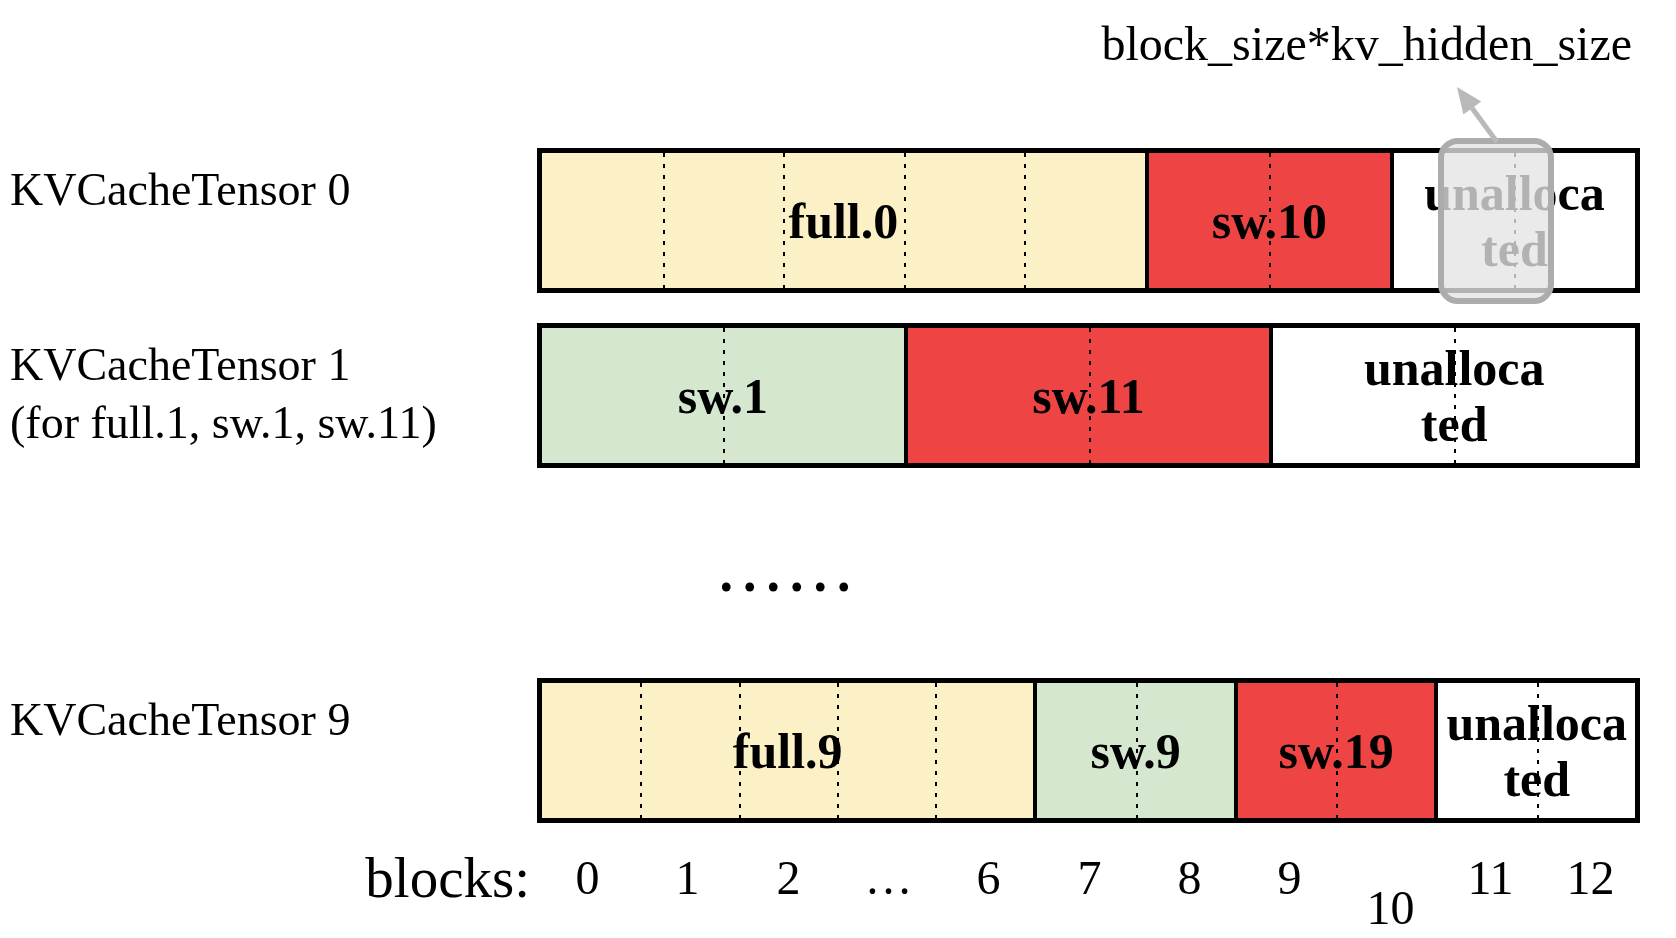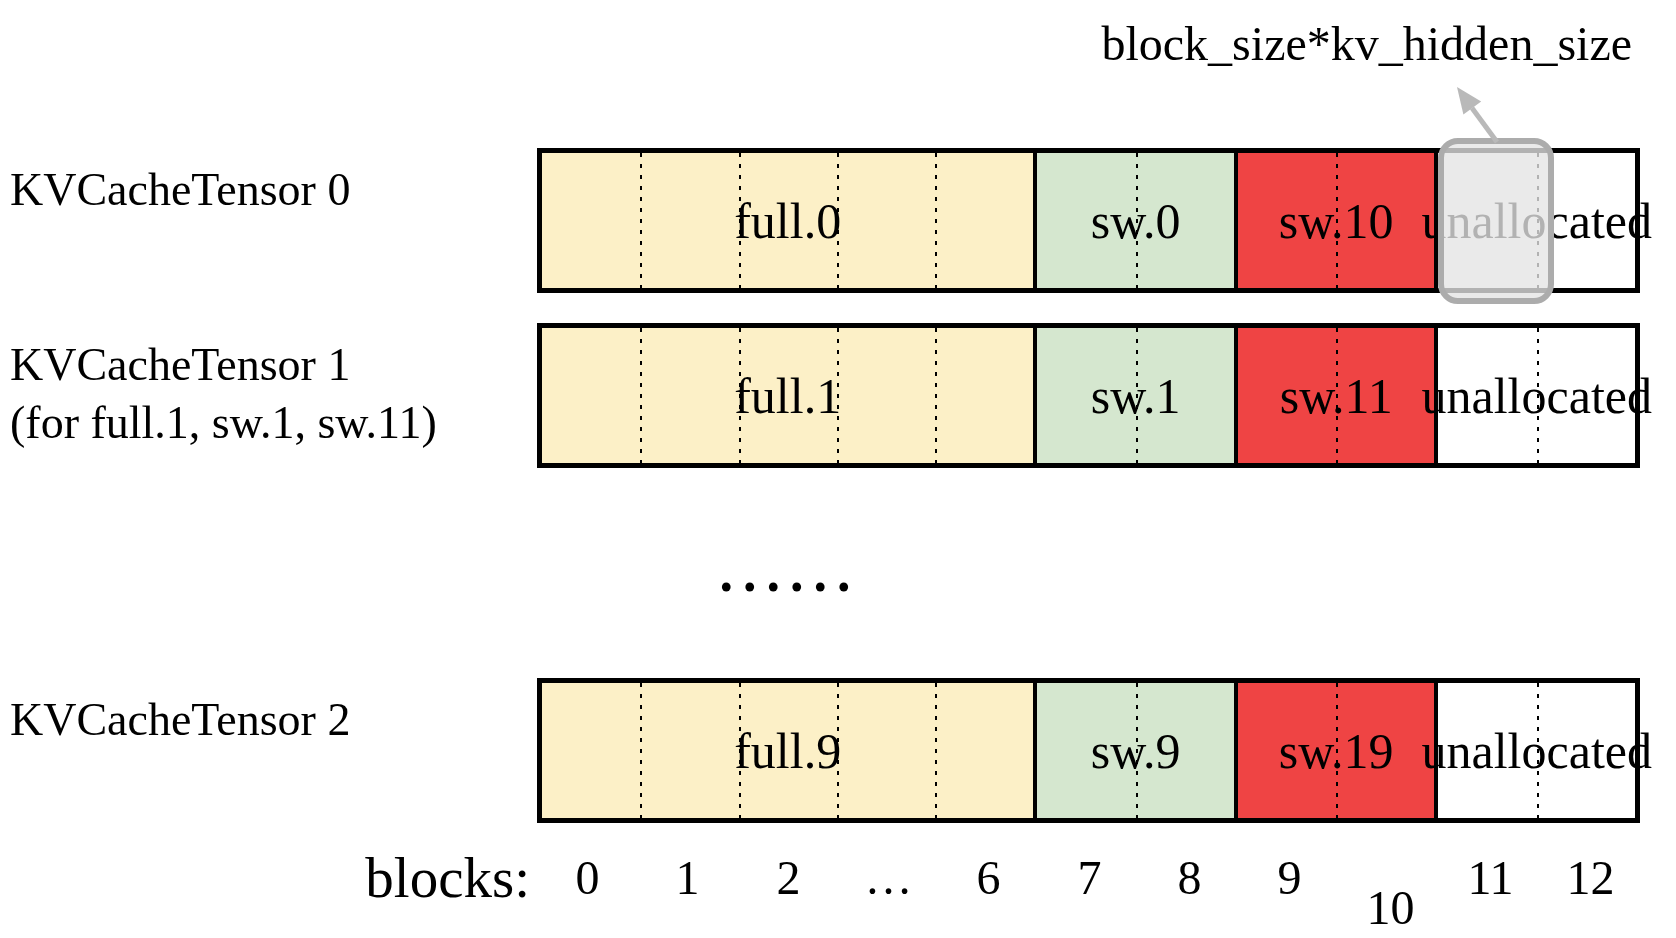--- a/index.html
+++ b/index.html
@@ -26,23 +26,23 @@
   .sec-sw2   { flex:2; background:#ef4444; }
   .sec-unal  { flex:2; background:#FFFFFF; }
   .cell { flex:1; height:100%; }
   .cell + .cell {
     background-image:linear-gradient(#000 35%, rgba(0,0,0,0) 0);
     background-size:2px 11px; background-repeat:repeat-y; background-position:left top;
   }
   .sec-label {
     position:absolute; inset:0; z-index:2;
     display:flex; align-items:center; justify-content:center;
-    font-weight:normal; font-size:50px; white-space:nowrap; pointer-events:none;border-radius:19px;
+    font-weight:bold; font-size:50px; white-space:nowrap; pointer-events:none;border-radius:19px;
   }
-  .sec-label.two-line { line-height:1.12; }
+  .sec-label.two-line { flex-direction:column; line-height:1.12; }
   .row-label {
     position:absolute; left:10px; width:505px; text-align:left;
     font-size:46px; line-height:58px; white-space:nowrap;
   }
   
   .highlight {
     position:absolute; left:1438px; top:138px; width:116px; height:166px;
     border:6px solid #ACACAC; border-radius:20px;
     background:rgba(228,228,228,0.78); box-sizing:border-box; z-index:5;
   }
@@ -78,25 +78,20 @@
   </div>
   <div class="bar" style="top:148px;">
     <div class="section sec-full">
       <div class="cell"></div>
       <div class="cell"></div>
       <div class="cell"></div>
       <div class="cell"></div>
       <div class="cell"></div>
       <div class="sec-label">full.0</div>
     </div>
-    <div class="section sec-sw">
-      <div class="cell"></div>
-      <div class="cell"></div>
-      <div class="sec-label">sw.0</div>
-    </div>
     <div class="section sec-sw2">
       <div class="cell"></div>
       <div class="cell"></div>
       <div class="sec-label">sw.10</div>
     </div>
     <div class="section sec-unal">
       <div class="cell"></div>
       <div class="cell"></div>
       <div class="sec-label two-line">
         <span>unalloca</span>
@@ -104,28 +99,20 @@
       </div>
     </div>
   </div>
   <div class="highlight"></div>
 
   <div class="row-label" style="top:336px;">
     <div>KVCacheTensor 1</div>
     <div>(for full.1, sw.1, sw.11)</div>
   </div>
   <div class="bar" style="top:323px;">
-    <div class="section sec-full">
-      <div class="cell"></div>
-      <div class="cell"></div>
-      <div class="cell"></div>
-      <div class="cell"></div>
-      <div class="cell"></div>
-      <div class="sec-label">full.1</div>
-    </div>
     <div class="section sec-sw">
       <div class="cell"></div>
       <div class="cell"></div>
       <div class="sec-label">sw.1</div>
     </div>
     <div class="section sec-sw2">
       <div class="cell"></div>
       <div class="cell"></div>
       <div class="sec-label">sw.11</div>
     </div>
@@ -135,21 +122,21 @@
       <div class="sec-label two-line">
         <span>unalloca</span>
         <span>ted</span>
       </div>
     </div>
   </div>
 
   <div class="gap-dots">......</div>
 
   <div class="row-label" style="top:691px;">
-    <div>KVCacheTensor 2</div>
+    <div>KVCacheTensor 9</div>
   </div>
   <div class="bar" style="top:678px;">
     <div class="section sec-full">
       <div class="cell"></div>
       <div class="cell"></div>
       <div class="cell"></div>
       <div class="cell"></div>
       <div class="cell"></div>
       <div class="sec-label">full.9</div>
     </div>

